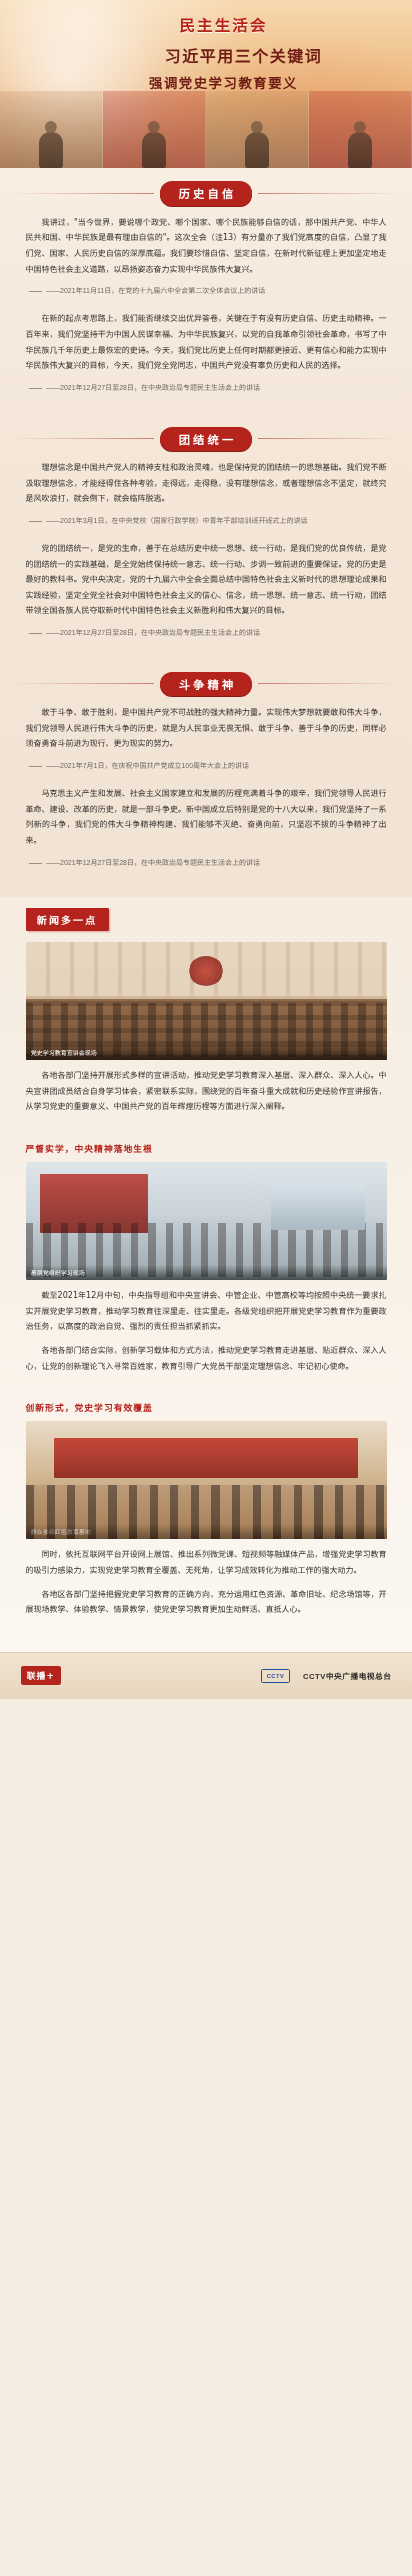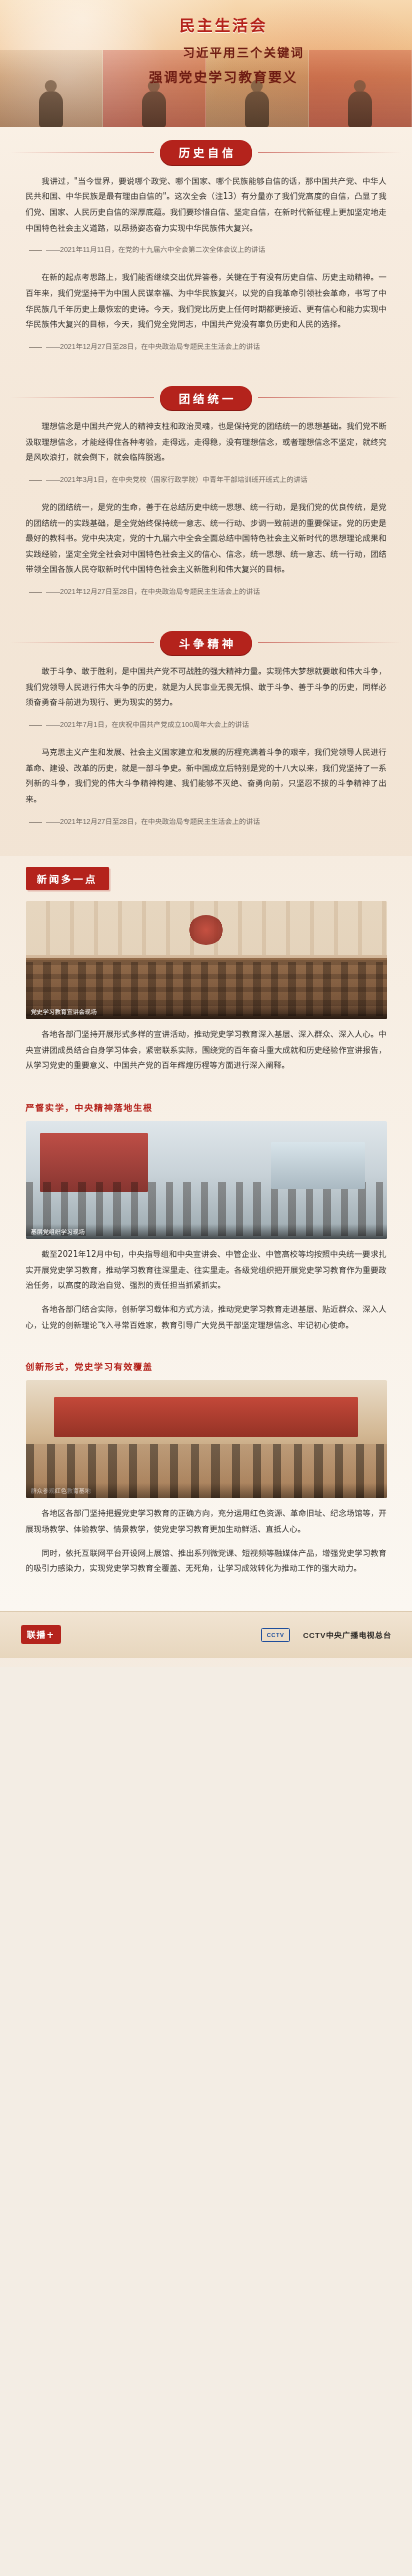--- a/index.html
+++ b/index.html
@@ -12,21 +12,21 @@
   .page{
     width:412px;
     position:relative;
     background:
       linear-gradient(180deg,#fdf6ec 0%,#f7ece0 216px,#f4e7d8 464px,#f2e4d4 876px,#f3e7d9 1340px,#f5ece1 1752px,#f7f1e8 2061px,#faf6ef 2370px,#fbf8f2 3839px);
     overflow:hidden;
   }
   
   .hero{
     position:relative;
-    height:127px;
+    height:168px;
     background:
       radial-gradient(circle at 20% 15%, rgba(255,255,255,.55), rgba(255,255,255,0) 45%),
       linear-gradient(180deg,#f7d9b0 0%,#f0c38f 35%,#e9b277 60%,#e7c49a 100%);
     overflow:hidden;
     padding-left:35px;
   }
   .hero:before{
     content:"";
     position:absolute;
     left:-41px;top:-31px;
@@ -45,21 +45,21 @@
   .hero-line1{
     font-size:15.5px;
     font-weight:bold;
     letter-spacing:2.1px;
     color:#b4231c;
     font-family:"DejaVu Serif","Liberation Serif",serif;
     text-shadow:0 0.5px 0 #fff8ec;
   }
   .hero-line2{
     margin-top:7.2px;
-    font-size:12px;
+    font-size:16px;
     font-weight:bold;
     letter-spacing:1.5px;
     color:#6f1d14;
     font-family:Liberation Serif, serif;
     margin-left:40px;
   }
   .hero-line3{
     margin-top:5.2px;
     font-size:13.4px;
     font-weight:bold;
@@ -365,22 +365,22 @@
     <div class="content">
       <p class="body">截至2021年12月中旬，中央指导组和中央宣讲会、中管企业、中管高校等均按照中央统一要求扎实开展党史学习教育，推动学习教育往深里走、往实里走。各级党组织把开展党史学习教育作为重要政治任务，以高度的政治自觉、强烈的责任担当抓紧抓实。</p>
       <p class="body">各地各部门结合实际，创新学习载体和方式方法，推动党史学习教育走进基层、贴近群众、深入人心，让党的创新理论飞入寻常百姓家，教育引导广大党员干部坚定理想信念、牢记初心使命。</p>
     </div>
 
     <div class="sub-head">创新形式，党史学习有效覆盖</div>
     <div class="photo redhall">
       <div class="photo-caption">群众参观红色教育基地</div>
     </div>
     <div class="content">
+      <p class="body">同时，依托互联网平台开设网上展馆、推出系列微党课、短视频等融媒体产品，增强党史学习教育的吸引力感染力，实现党史学习教育全覆盖、无死角，让学习成效转化为推动工作的强大动力。</p>
       <p class="body">各地区各部门坚持把握党史学习教育的正确方向，充分运用红色资源、革命旧址、纪念场馆等，开展现场教学、体验教学、情景教学，使党史学习教育更加生动鲜活、直抵人心。</p>
-      <p class="body">同时，依托互联网平台开设网上展馆、推出系列微党课、短视频等融媒体产品，增强党史学习教育的吸引力感染力，实现党史学习教育全覆盖、无死角，让学习成效转化为推动工作的强大动力。</p>
     </div>
   </div>
 
   <div class="footer">
     <div class="logo-left">
       <span class="logo-badge">联播+</span>
     </div>
     <div class="logo-right">
       <span class="cctv-mark">CCTV</span>
       <span>CCTV中央广播电视总台</span>

